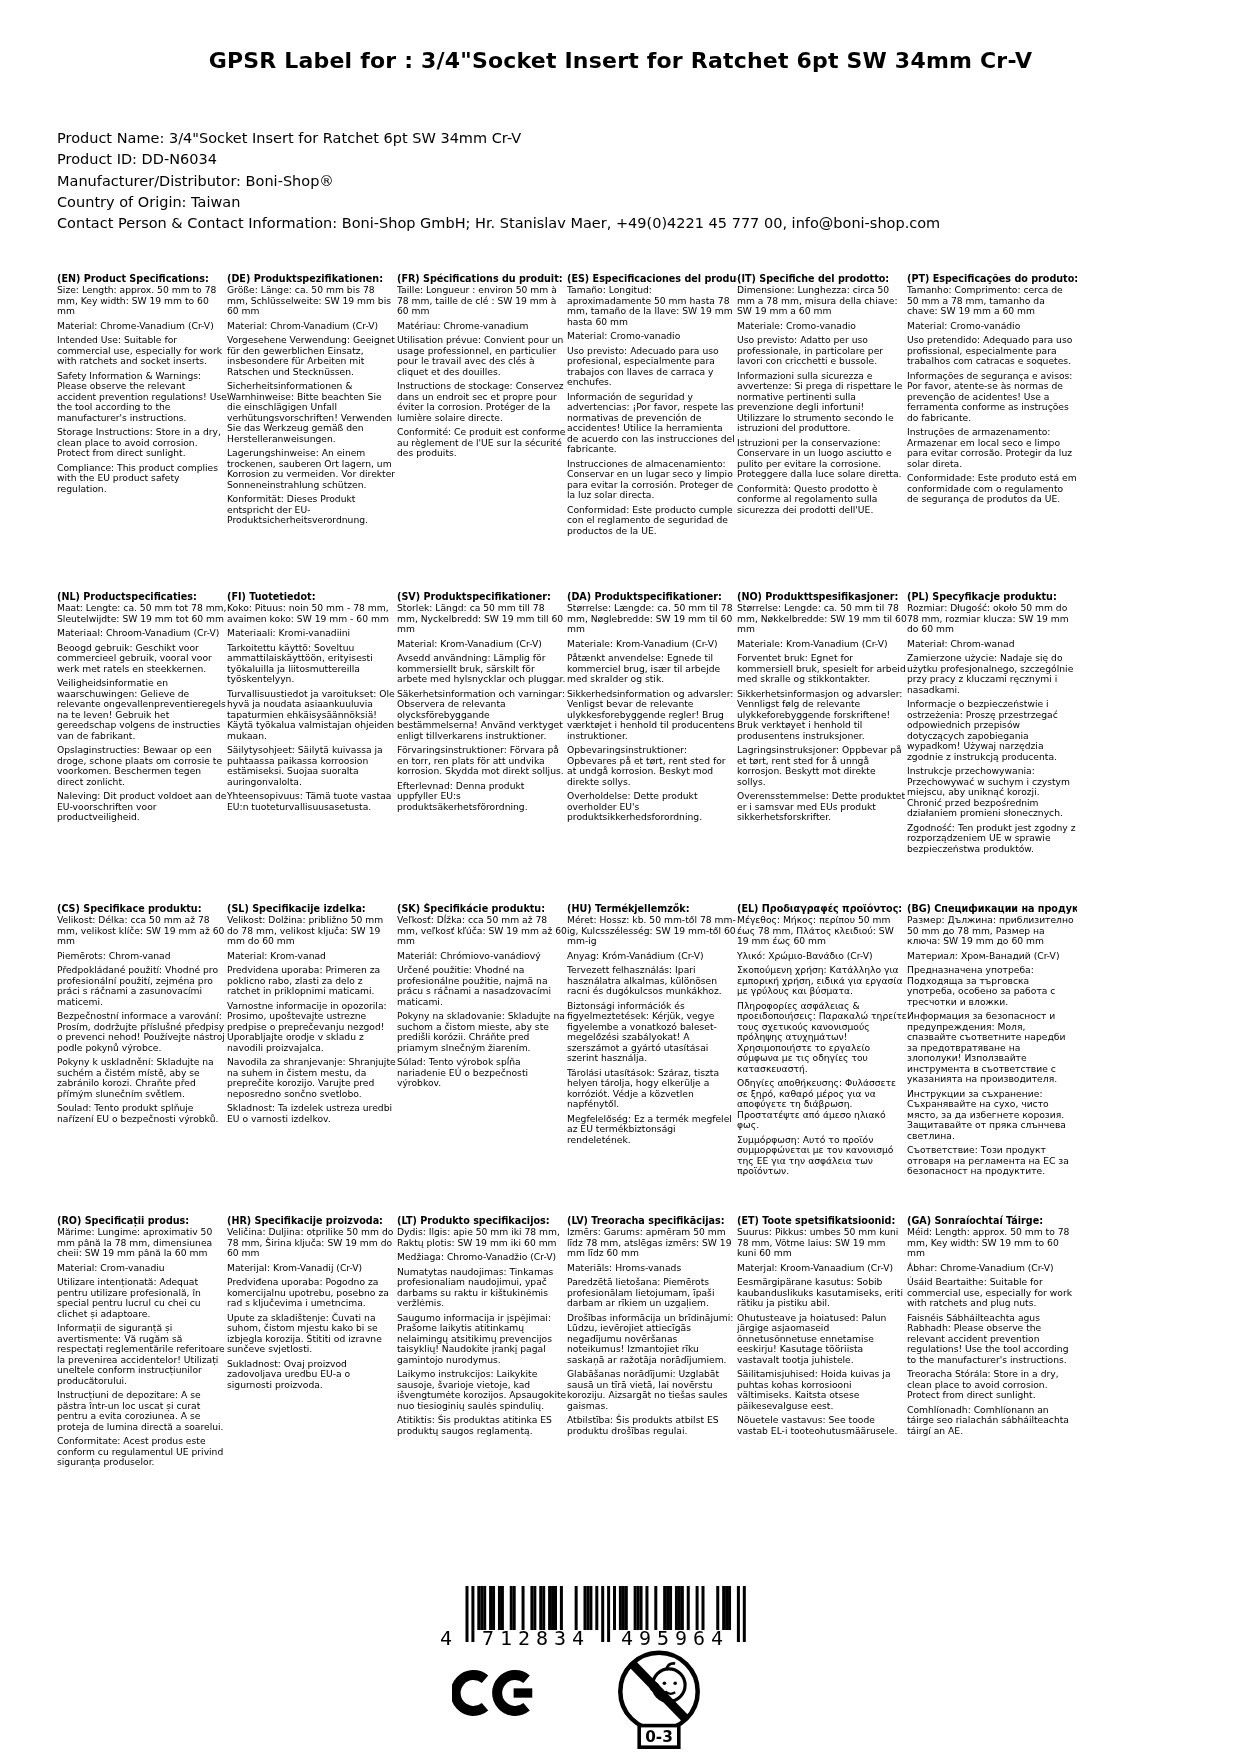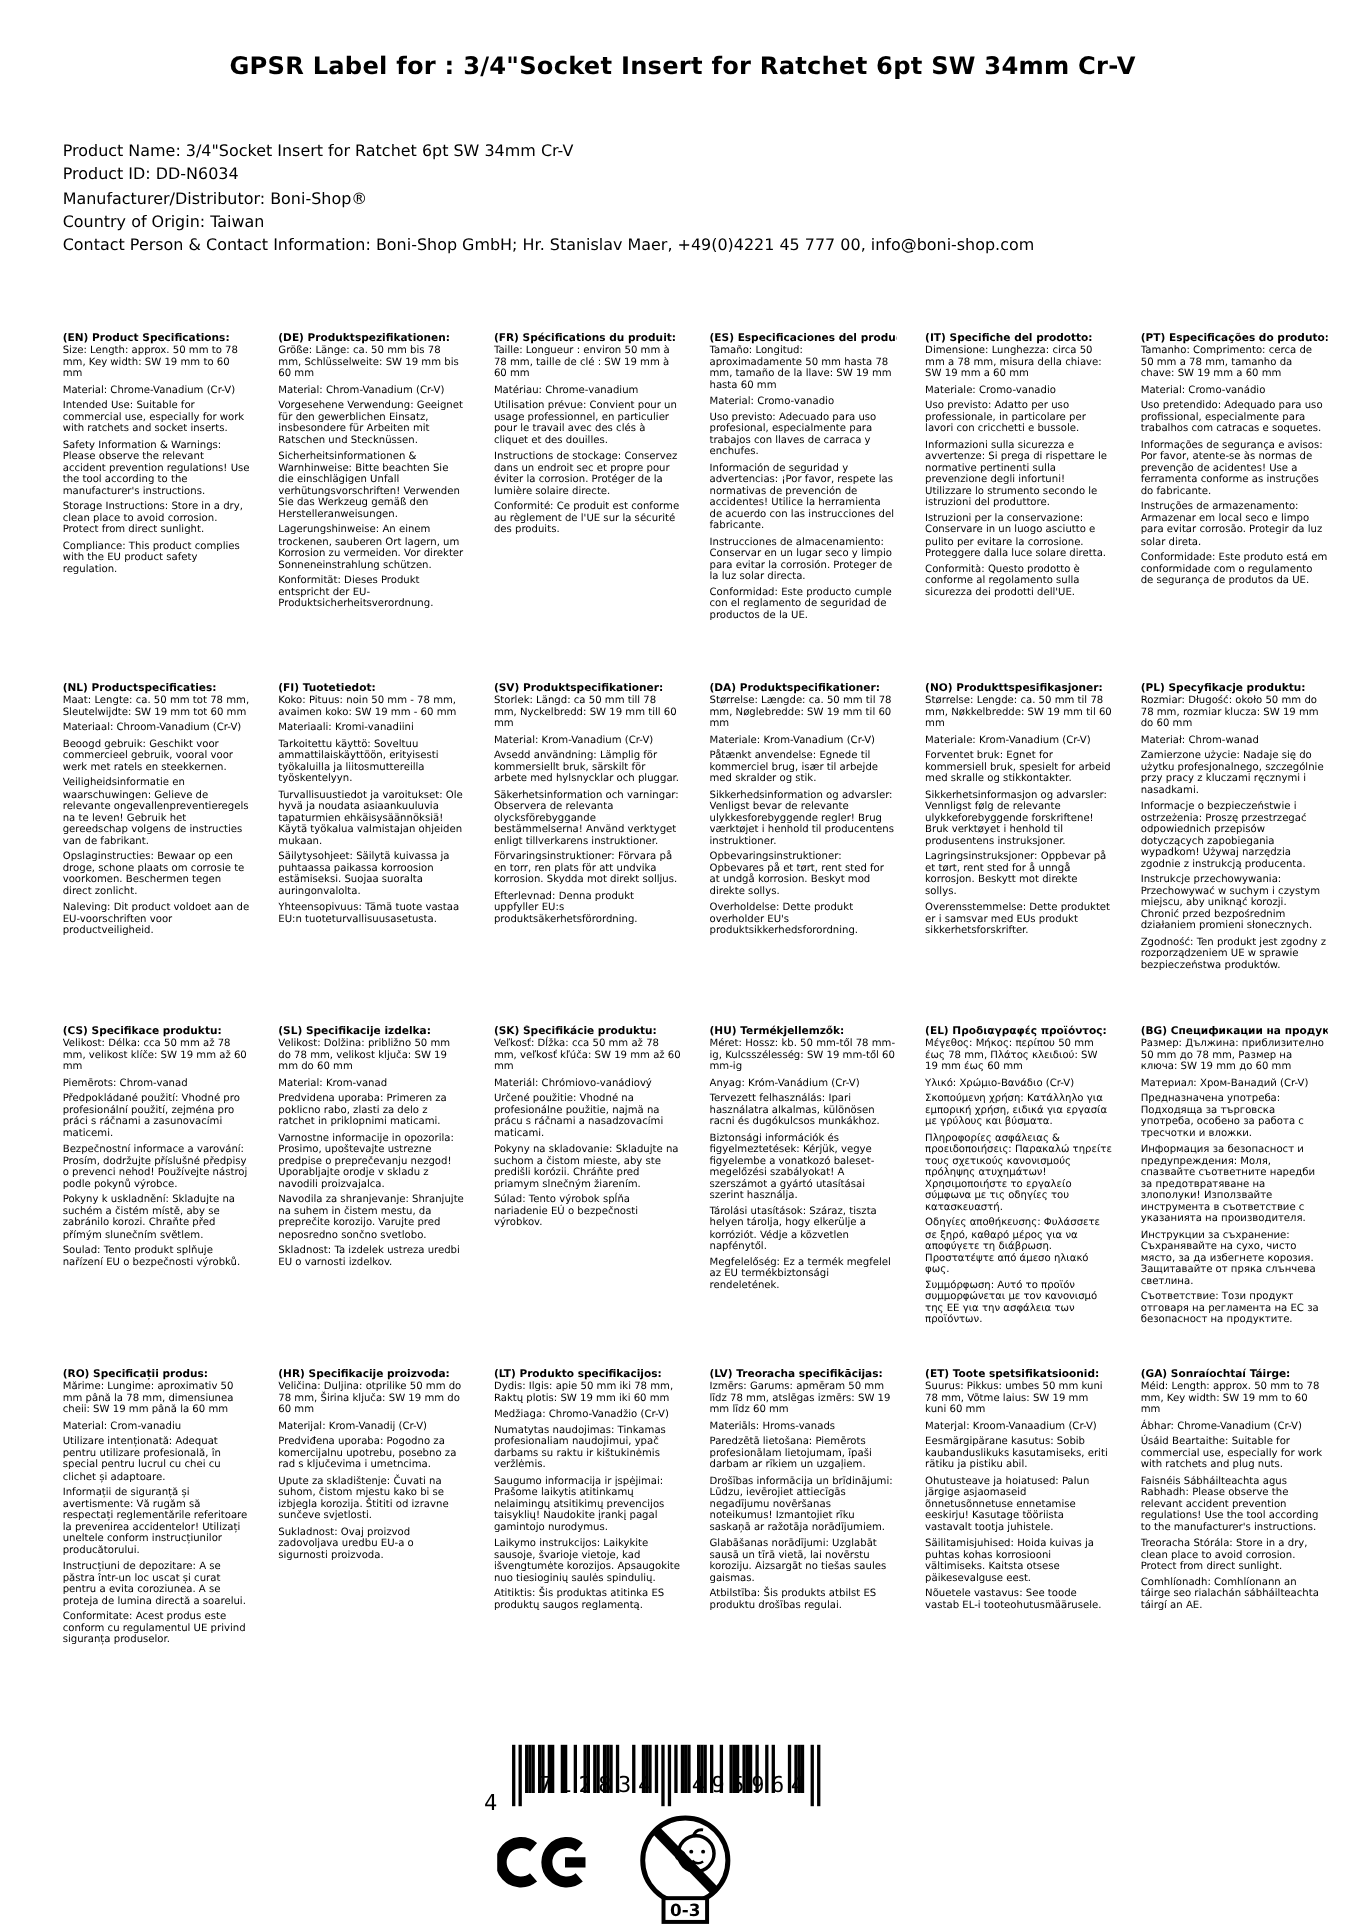--- a/index.html
+++ b/index.html
@@ -9,36 +9,36 @@
     margin:0 auto; font-family:"DejaVu Sans", sans-serif; color:#000; overflow:hidden;
   }
   .title {
     position:absolute; top:48px; left:0; width:100%; text-align:center;
     font-size:22px; font-weight:bold; letter-spacing:0.2px;
   }
   .info { position:absolute; left:57px; top:128px; font-size:14.5px; line-height:21.3px; }
   .info-row b { font-weight:normal; }
   .info-row span.val { font-weight:normal; }
   .grid {
-    position:absolute; left:57px; top:302px;
-    display:grid; grid-template-columns:repeat(6,170px); column-gap:26px;
+    position:absolute; left:57px; top:273px;
+    display:grid; grid-template-columns:repeat(6,170px); 
     grid-template-rows:318px 312px 312px auto;
   }
   .lang-block { font-size:9.2px; line-height:10.5px; overflow:hidden; }
   .lb-head { font-size:9.6px; font-weight:bold; line-height:11px; margin-bottom:1px; white-space:nowrap; }
   .lang-block p { margin:0 0 4px 0; }
   .barcode-wrap { position:absolute; left:440px; top:1586px; width:306px; height:70px; }
   .barcode-wrap svg { position:absolute; left:25px; top:0; }
   .bc-digit-first { position:absolute; left:0px; top:40px; font-size:20px; font-family:"DejaVu Sans Mono", monospace; }
-  .bc-group { position:absolute; top:24px; font-size:20px; font-family:"DejaVu Sans Mono", monospace;
-              text-align:right; letter-spacing:6px; }
+  .bc-group { position:absolute; top:40px; font-size:20px; font-family:"DejaVu Sans Mono", monospace;
+              text-align:center; letter-spacing:6px; }
   .bc-g1 { left:34px; width:124px; }
   .bc-g2 { left:173px; width:124px; }
   .ce-wrap { position:absolute; left:452px; top:1664px; width:86px; height:58px; }
-  .age-wrap { position:absolute; left:578px; top:1648px; width:90px; height:103px; }
+  .age-wrap { position:absolute; left:614px; top:1648px; width:90px; height:103px; }
   svg .stroke { fill:none; stroke:#000; }
 </style>
 </head>
 <body>
 
 <div class="page">
 
   <div class="title">GPSR Label for : 3/4"Socket Insert for Ratchet 6pt SW 34mm Cr-V</div>
 
   <div class="info">

